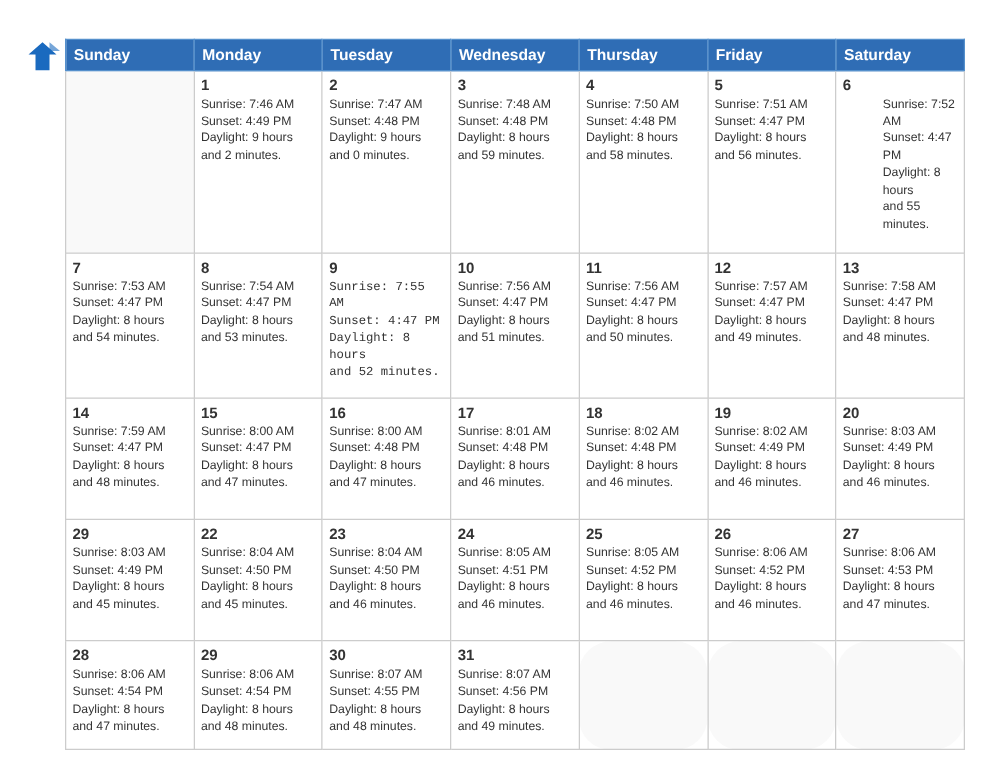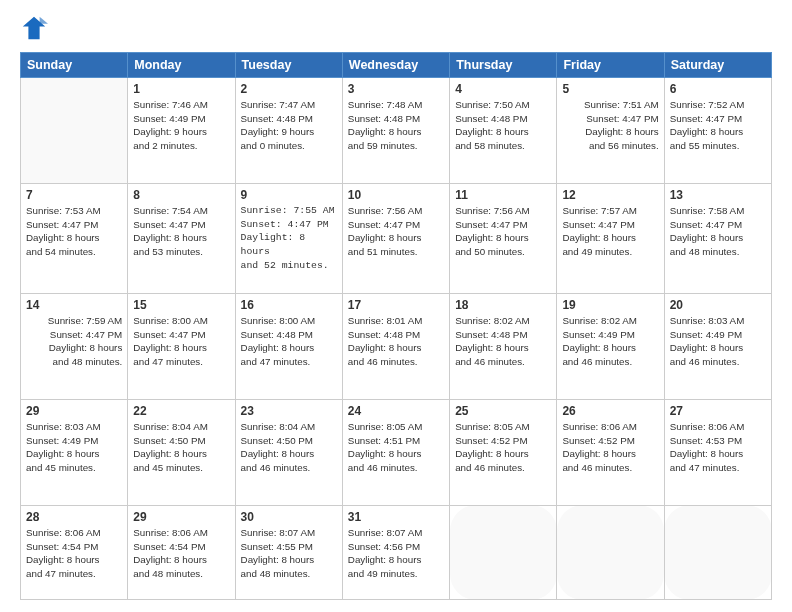--- a/index.html
+++ b/index.html
@@ -6,23 +6,23 @@
     body {
       width: 792px;
       height: 612px;
       font-family: Arial, sans-serif;
       background: #fff;
       overflow: hidden;
     }
     .page {
       width: 792px;
       height: 612px;
-      padding: 14px 20px 12px 20px;
+      padding: 31px 20px 12px 20px;
       display: flex;
-      flex-direction: column;
+      flex-direction: row;
     }
     .header {
       display: flex;
       justify-content: space-between;
       align-items: flex-start;
       margin-bottom: 10px;
     }
     .logo {
       display: flex;
       align-items: center;
@@ -157,28 +157,28 @@
           </td>
           <td>
             <span class="day-num">4</span>
             <div class="cell-info" style="white-space: pre-line;">Sunrise: 7:50 AM
 Sunset: 4:48 PM
 Daylight: 8 hours
 and 58 minutes.</div>
           </td>
           <td>
             <span class="day-num">5</span>
-            <div class="cell-info" style="white-space: pre-line; text-align: right;">Sunrise: 7:51 AM
+            <div class="cell-info" style="white-space: pre-line;">Sunrise: 7:51 AM
 Sunset: 4:47 PM
 Daylight: 8 hours
 and 56 minutes.</div>
           </td>
           <td>
             <span class="day-num">6</span>
-            <div class="cell-info" style="white-space: pre-line;">Sunrise: 7:52 AM
+            <div class="cell-info" style="white-space: pre-line; margin-left: 32px;">Sunrise: 7:52 AM
 Sunset: 4:47 PM
 Daylight: 8 hours
 and 55 minutes.</div>
           </td>
         </tr>
         <tr>
           <td>
             <span class="day-num">7</span>
             <div class="cell-info" style="white-space: pre-line;">Sunrise: 7:53 AM
 Sunset: 4:47 PM
@@ -224,21 +224,21 @@
             <span class="day-num">13</span>
             <div class="cell-info" style="white-space: pre-line;">Sunrise: 7:58 AM
 Sunset: 4:47 PM
 Daylight: 8 hours
 and 48 minutes.</div>
           </td>
         </tr>
         <tr>
           <td>
             <span class="day-num">14</span>
-            <div class="cell-info" style="white-space: pre-line; text-align: right;">Sunrise: 7:59 AM
+            <div class="cell-info" style="white-space: pre-line;">Sunrise: 7:59 AM
 Sunset: 4:47 PM
 Daylight: 8 hours
 and 48 minutes.</div>
           </td>
           <td>
             <span class="day-num">15</span>
             <div class="cell-info" style="white-space: pre-line;">Sunrise: 8:00 AM
 Sunset: 4:47 PM
 Daylight: 8 hours
 and 47 minutes.</div>

